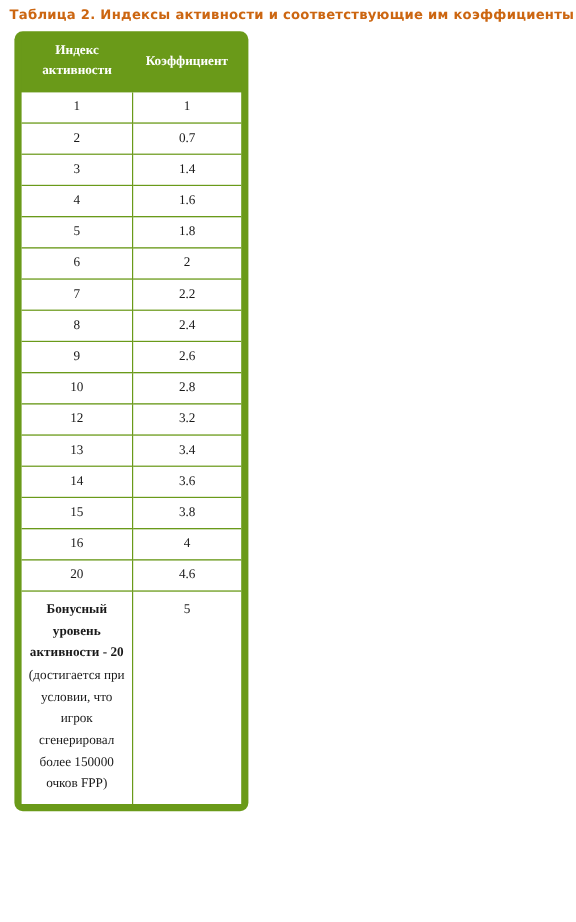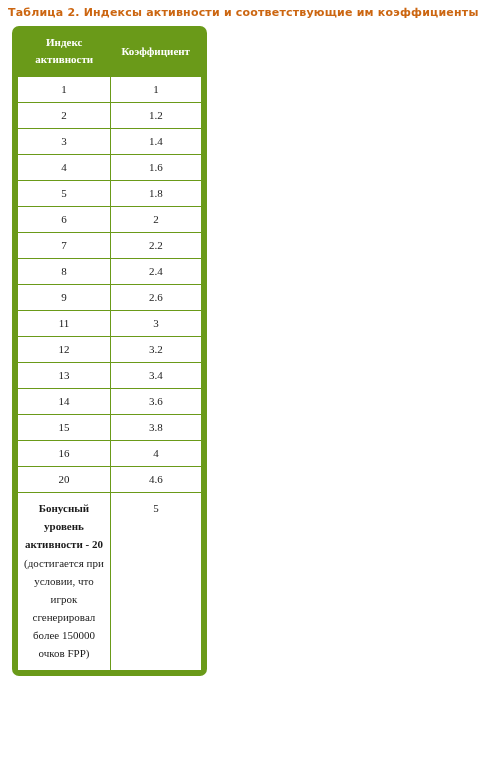--- a/index.html
+++ b/index.html
@@ -117,21 +117,21 @@
           <th>Коэффициент</th>
         </tr>
       </thead>
       <tbody>
         <tr>
           <td>1</td>
           <td>1</td>
         </tr>
         <tr>
           <td>2</td>
-          <td>1.2</td>
+          <td>0.7</td>
         </tr>
         <tr>
           <td>3</td>
           <td>1.4</td>
         </tr>
         <tr>
           <td>4</td>
           <td>1.6</td>
         </tr>
         <tr>
@@ -148,22 +148,22 @@
         </tr>
         <tr>
           <td>8</td>
           <td>2.4</td>
         </tr>
         <tr>
           <td>9</td>
           <td>2.6</td>
         </tr>
         <tr>
-          <td>11</td>
-          <td>3</td>
+          <td>10</td>
+          <td>2.8</td>
         </tr>
         <tr>
           <td>12</td>
           <td>3.2</td>
         </tr>
         <tr>
           <td>13</td>
           <td>3.4</td>
         </tr>
         <tr>

